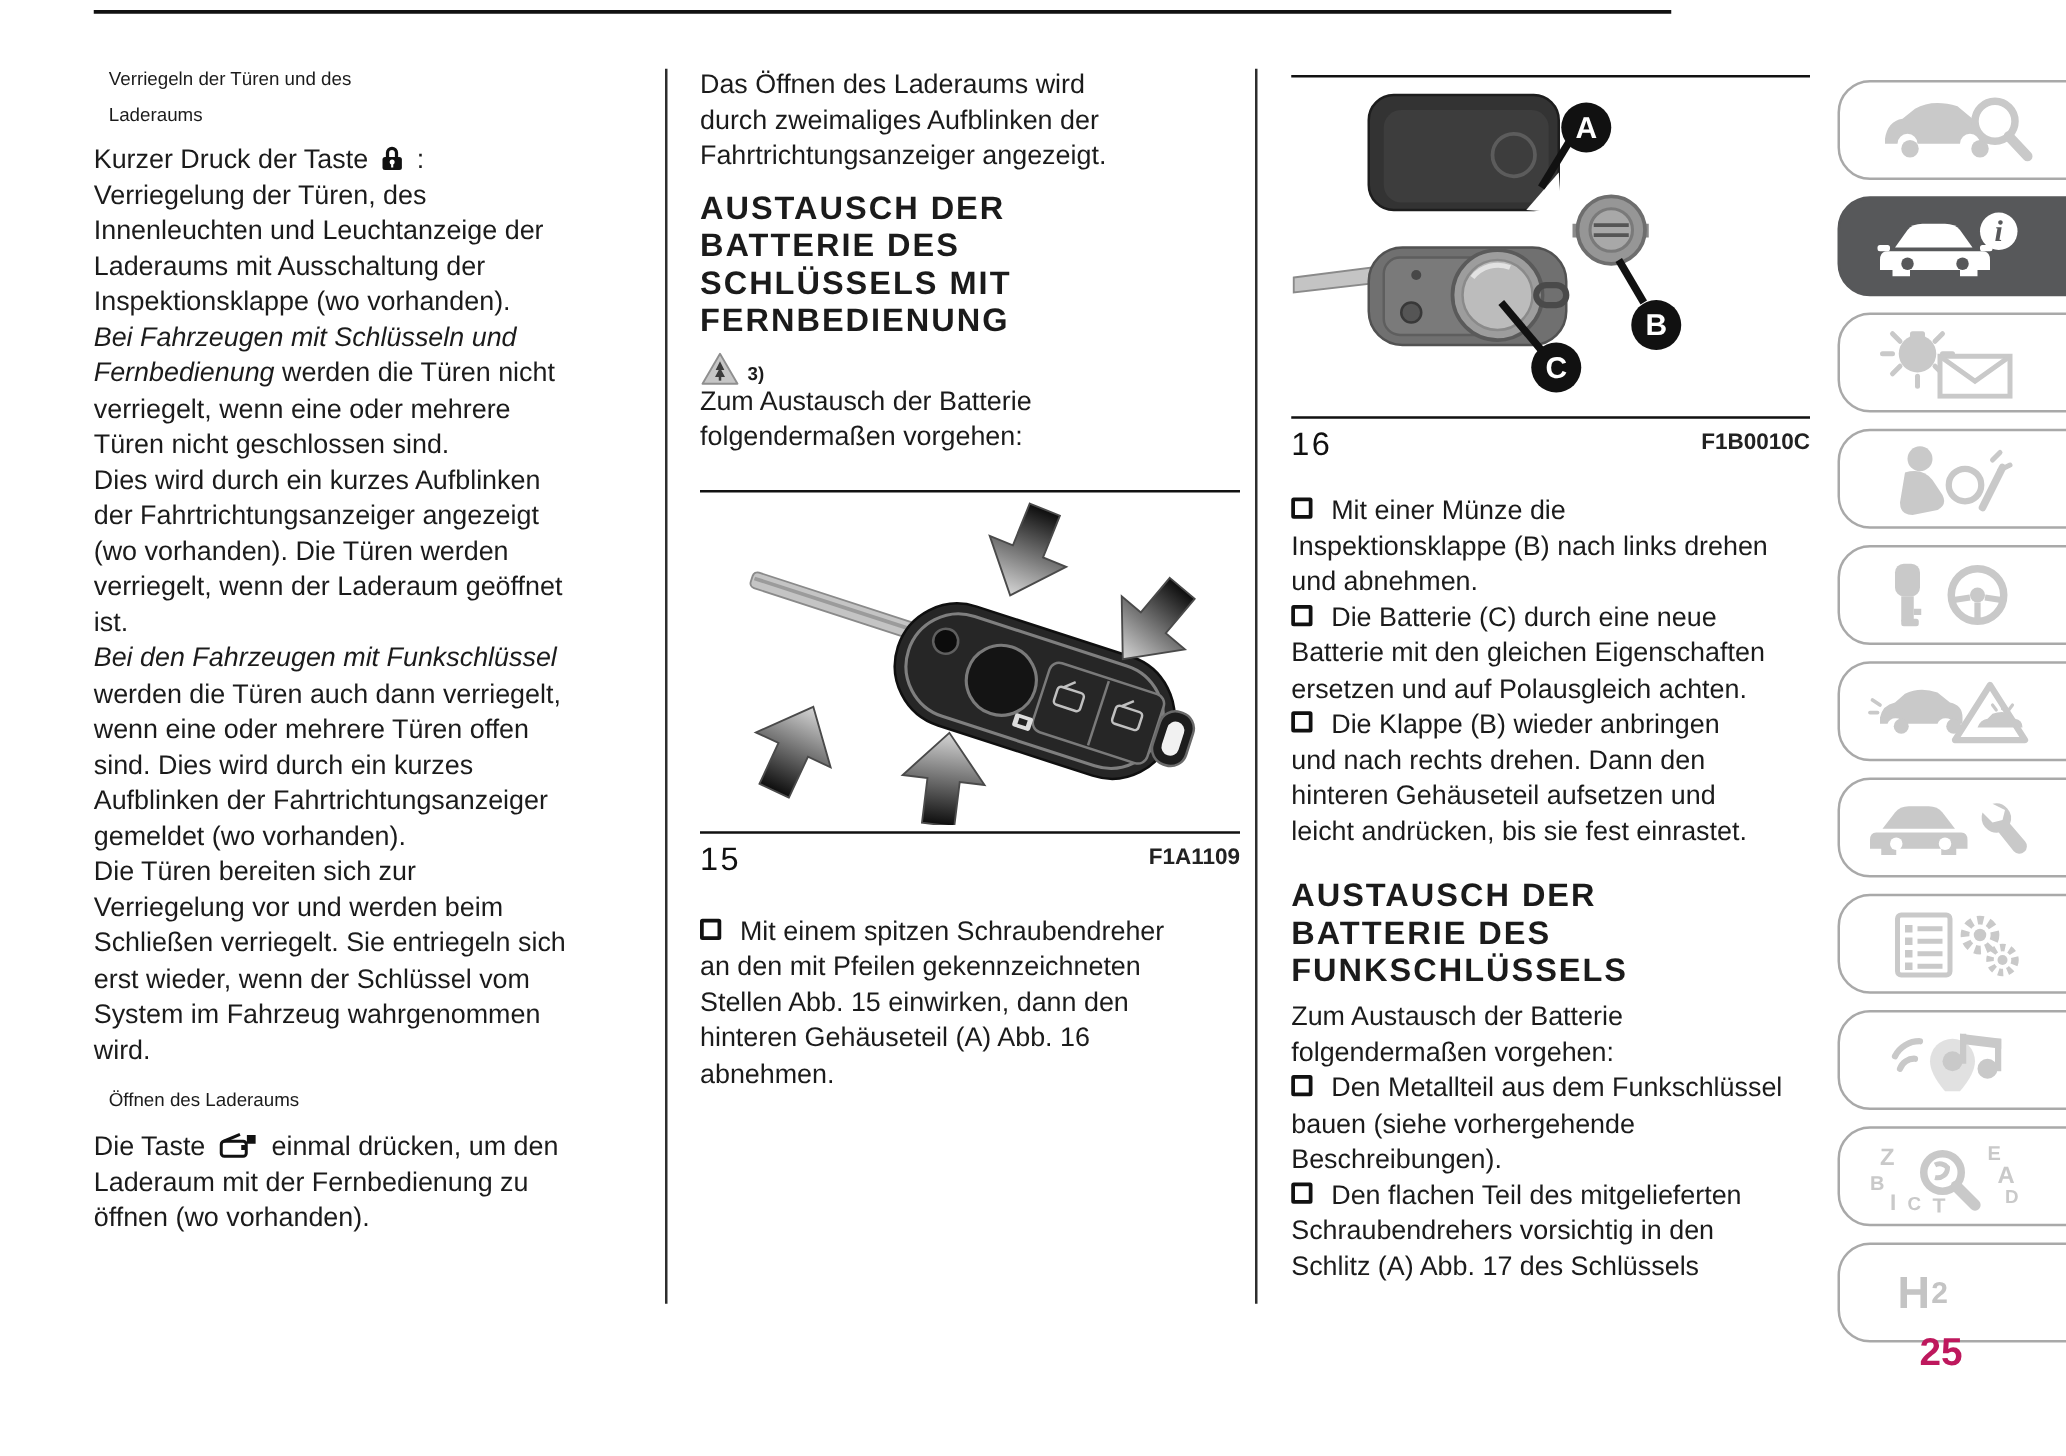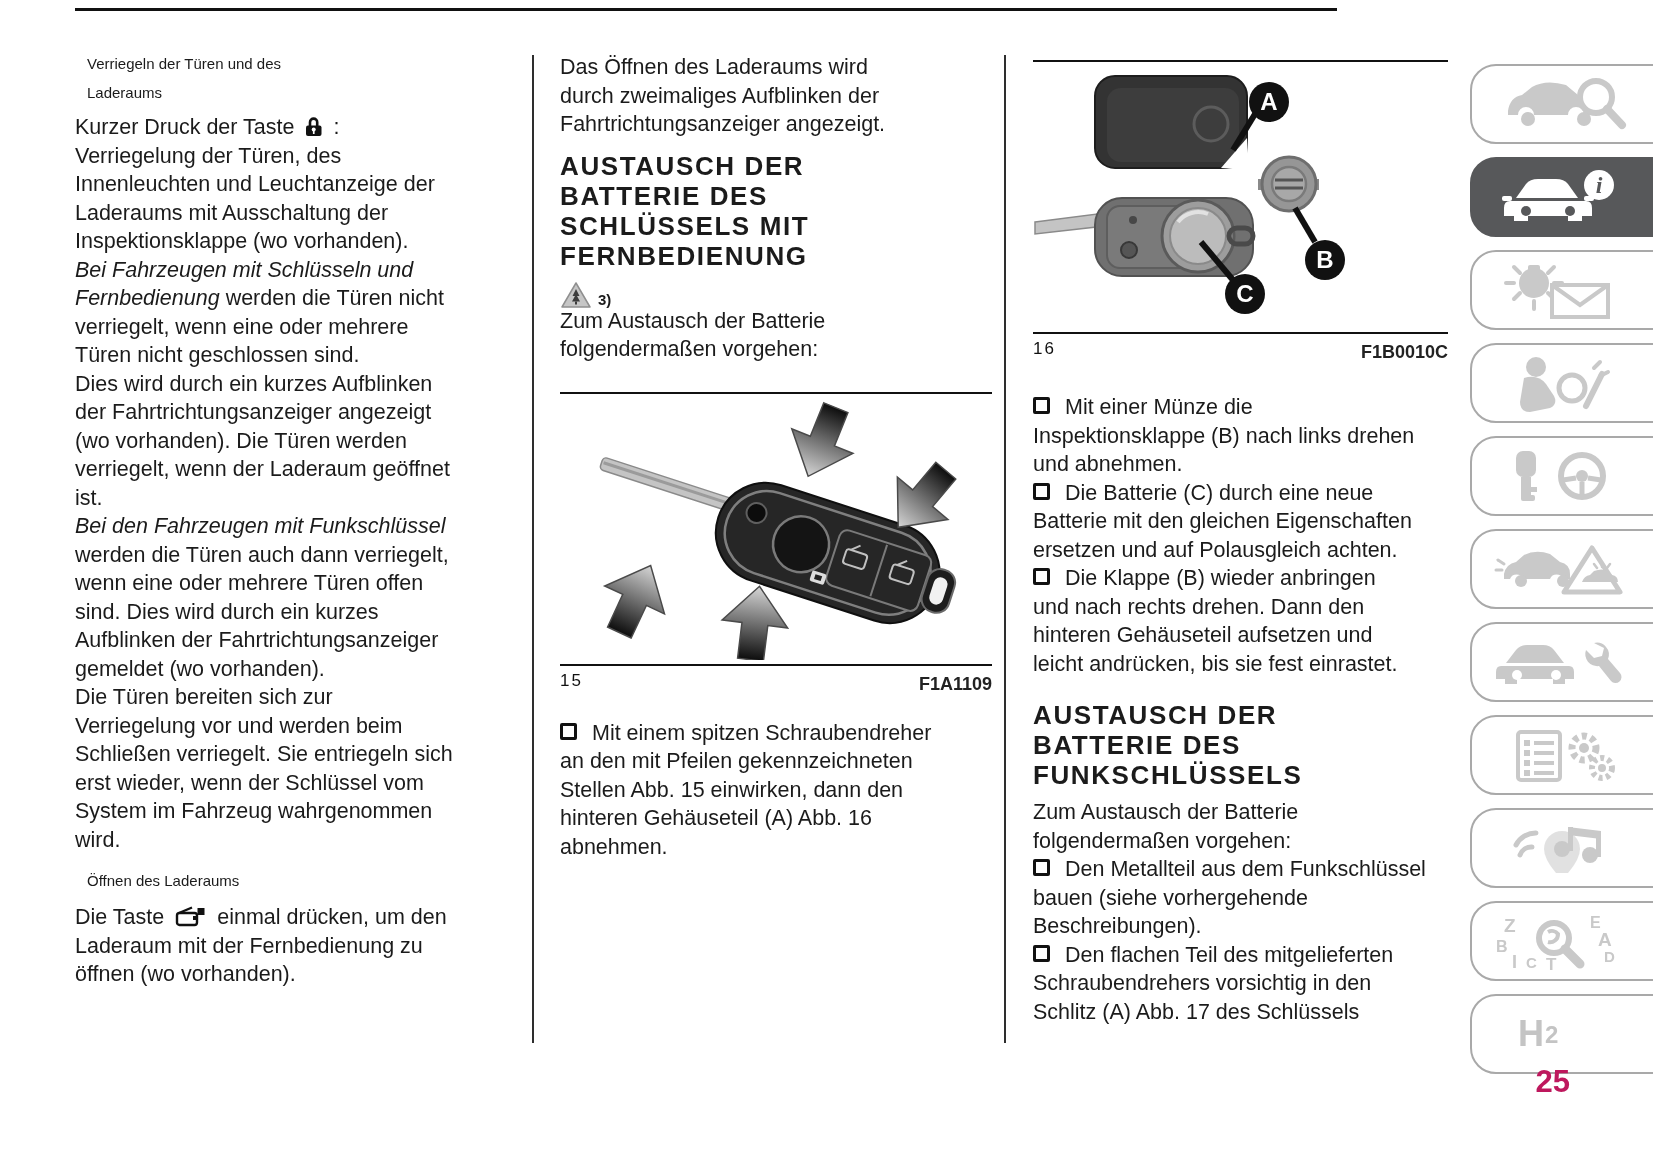--- a/index.html
+++ b/index.html
@@ -16,33 +16,33 @@
   #col-0{left:75px;width:432px;}
   #col-1{left:560px;width:432px;}
   #col-2{left:1033px;width:415px;}
   .block{margin:0;}
   .line{height:28.5px;white-space:nowrap;font-size:21.5px;}
   .italic{font-style:italic;}
   .heading .line{height:29px;font-size:15px;font-weight:normal;margin-left:12px;}
   .caps .line{height:30px;font-size:26px;font-weight:bold;letter-spacing:1.6px;}
   .mt2{margin-top:2px;}.mt4{margin-top:4px;}.mt5{margin-top:5px;}.mt6{margin-top:6px;}
   .mt10{margin-top:10px;}.mt16{margin-top:16px;}
-  .mt20{margin-top:20px;}.mt23{margin-top:23px;}.mt26{margin-top:26px;}.mt29{margin-top:29px;}
+  .mt20{margin-top:20px;}.mt23{margin-top:34px;}.mt26{margin-top:26px;}.mt29{margin-top:29px;}
   .note .line{display:flex;align-items:flex-end;height:32px;}
   .note-num{font-size:15px;font-weight:bold;margin-left:6px;padding-bottom:1px;}
   .bullet{display:inline-block;width:11px;height:11px;border:3px solid #111;
     border-radius:2px;margin-right:9px;position:relative;top:0px;}
   .inline-ic{vertical-align:-3px;margin:0 5px;}
   
   .figure{width:100%;}
   .fig-rule{height:2px;background:#111;}
   .fig-body{position:relative;width:100%;}
   .fig-caption{display:flex;justify-content:space-between;align-items:flex-start;
     padding-top:5px;height:27px;}
-  .fig-num{font-size:17px;letter-spacing:2px;color:#111;}
+  .fig-num{font-size:26px;letter-spacing:2px;color:#111;}
   .fig-code{font-size:18px;font-weight:bold;color:#222;padding-top:3px;}
   
   .sidebar{position:absolute;left:1470px;top:0;width:183px;}
   .tab{width:216px;height:80px;margin-top:13px;border:2.5px solid #a9a9a9;
     border-radius:26px;background:#fff;box-sizing:border-box;
     display:flex;align-items:center;justify-content:flex-start;padding-left:18px;}
   .tab:first-child{margin-top:64px;}
   .tab.active{background:#57585a;border-color:#57585a;}
   .tab svg{display:block;}
   .h2main{font-size:36px;font-weight:bold;color:#c4c4c4;letter-spacing:1px;}

